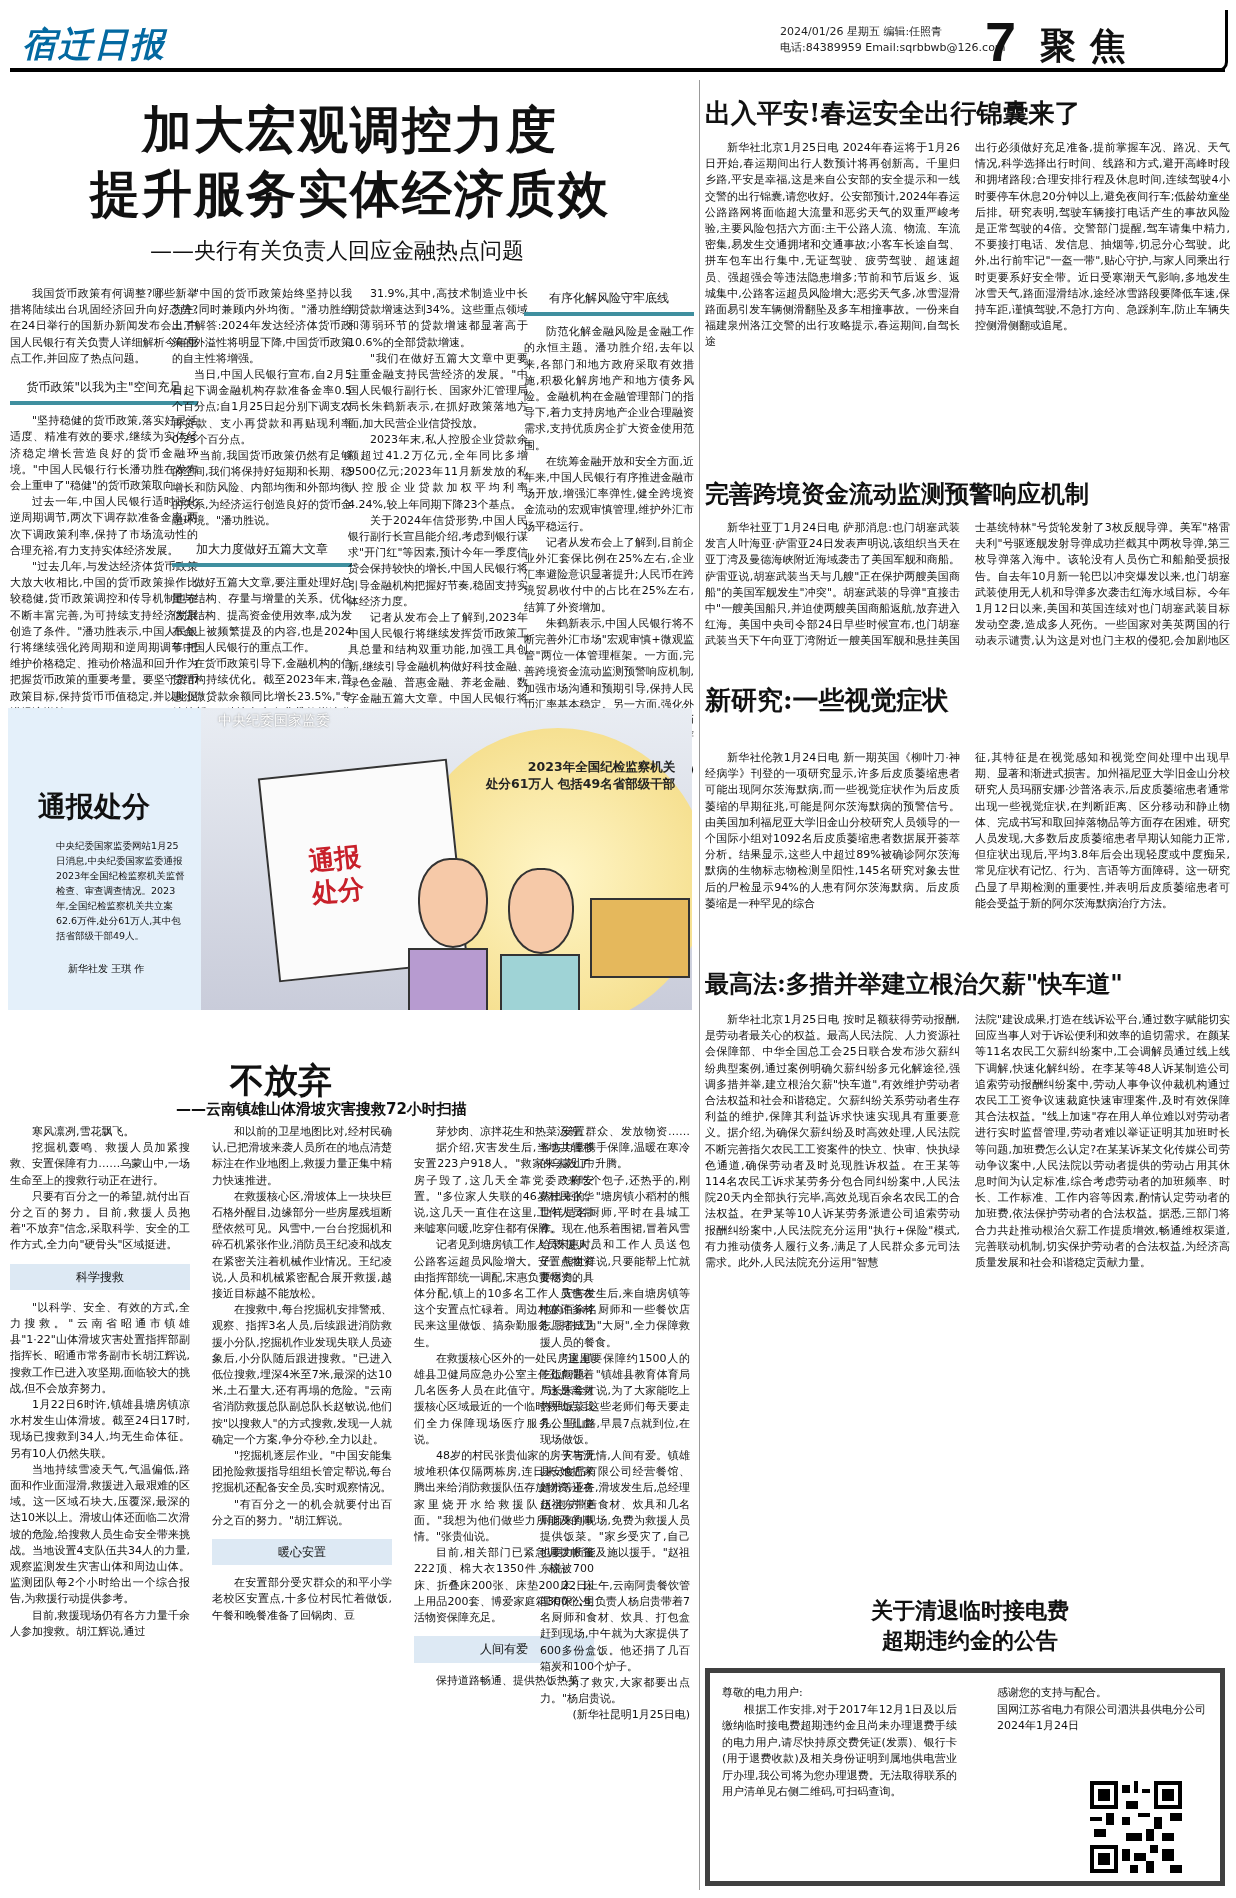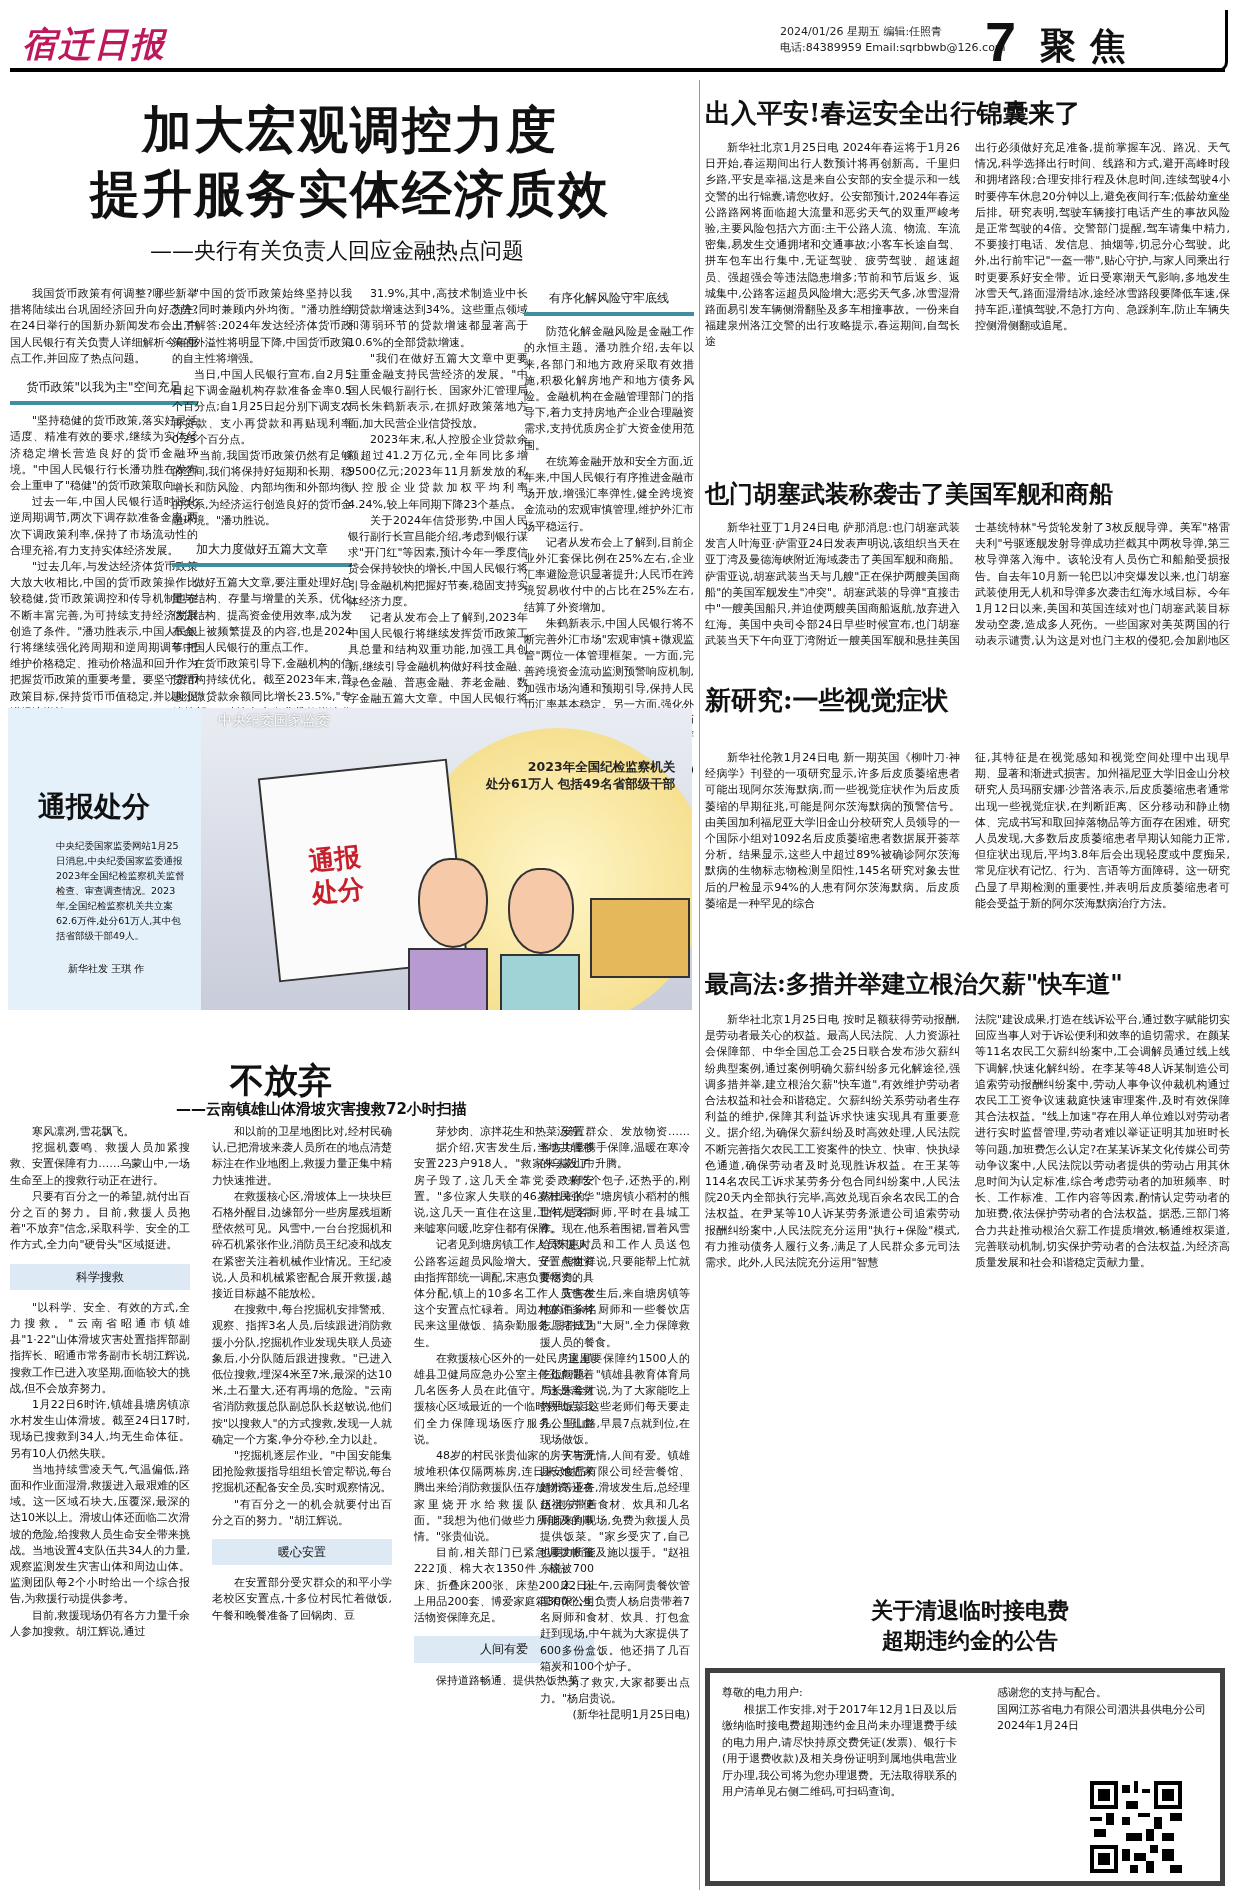--- a/index.html
+++ b/index.html
@@ -1,18 +1,18 @@
 <!DOCTYPE html>
 <html><head>
 <meta charset="utf-8">
 <style>
 *{box-sizing:border-box;margin:0;padding:0}
 body{width:1236px;height:1898px;background:#fff;font-family:"DejaVu Sans","Liberation Sans",sans-serif;color:#111;position:relative;overflow:hidden}
 .abs{position:absolute}
-.logo{left:22px;top:22px;font-family:"DejaVu Serif",serif;font-size:34px;color:#be185d;font-weight:bold;letter-spacing:2px;font-style:italic}
+.logo{left:22px;top:22px;font-family:"DejaVu Serif",serif;font-size:34px;color:#0369a1;font-weight:bold;letter-spacing:2px;font-style:italic}
 .topline{left:10px;top:68px;width:1215px;height:4px;background:#000}
 .hdr-meta{left:780px;top:24px;font-size:11px;text-align:left;line-height:16px;color:#222}
 .page-num{left:985px;top:14px;font-size:56px;font-weight:bold;font-family:"Liberation Sans",sans-serif;line-height:56px}
 .section{left:1040px;top:22px;font-size:36px;font-weight:bold;letter-spacing:14px;font-family:"DejaVu Serif",serif}
 .corner{left:1218px;top:10px;width:10px;height:62px;border-right:3px solid #000;border-bottom:3px solid #000;border-bottom-right-radius:14px}
 .main-title{left:0;top:98px;width:700px;text-align:center;font-size:50px;font-weight:900;line-height:64px;letter-spacing:2px}
 .main-sub{left:150px;top:236px;font-size:22px;}
 .col{font-size:11px;line-height:16.2px;text-align:justify;color:#111}
 .col p{text-indent:2em}
 .subhead{font-size:12px;text-align:center;padding:4px 0 6px;border-bottom:4px solid #3f8f9f;margin:8px 0}
@@ -165,21 +165,21 @@
 </div>
 
 <div class="abs rt-title" style="left:705px;top:96px;width:525px">出入平安!春运安全出行锦囊来了</div>
 <div class="abs col" style="left:705px;top:140px;width:255px;height:310px;overflow:hidden">
     <p>新华社北京1月25日电 2024年春运将于1月26日开始,春运期间出行人数预计将再创新高。千里归乡路,平安是幸福,这是来自公安部的安全提示和一线交警的出行锦囊,请您收好。公安部预计,2024年春运公路路网将面临超大流量和恶劣天气的双重严峻考验,主要风险包括六方面:主干公路人流、物流、车流密集,易发生交通拥堵和交通事故;小客车长途自驾、拼车包车出行集中,无证驾驶、疲劳驾驶、超速超员、强超强会等违法隐患增多;节前和节后返乡、返城集中,公路客运超员风险增大;恶劣天气多,冰雪湿滑路面易引发车辆侧滑翻坠及多车相撞事故。一份来自福建泉州洛江交警的出行攻略提示,春运期间,自驾长途</p>
   </div>
 <div class="abs col" style="left:975px;top:140px;width:255px;height:310px;overflow:hidden">
     <p style="text-indent:0">出行必须做好充足准备,提前掌握车况、路况、天气情况,科学选择出行时间、线路和方式,避开高峰时段和拥堵路段;合理安排行程及休息时间,连续驾驶4小时要停车休息20分钟以上,避免夜间行车;低龄幼童坐后排。研究表明,驾驶车辆接打电话产生的事故风险是正常驾驶的4倍。交警部门提醒,驾车请集中精力,不要接打电话、发信息、抽烟等,切忌分心驾驶。此外,出行前牢记"一盔一带",贴心守护,与家人同乘出行时更要系好安全带。近日受寒潮天气影响,多地发生冰雪天气,路面湿滑结冰,途经冰雪路段要降低车速,保持车距,谨慎驾驶,不急打方向、急踩刹车,防止车辆失控侧滑侧翻或追尾。</p>
   </div>
 
-<div class="abs rt-title" style="left:705px;top:478px;width:525px;font-size:24px">也门胡塞武装称袭击了美国军舰和商船</div>
+<div class="abs rt-title" style="left:705px;top:478px;width:525px;font-size:24px">完善跨境资金流动监测预警响应机制</div>
 <div class="abs col" style="left:705px;top:520px;width:255px;height:130px;overflow:hidden">
     <p>新华社亚丁1月24日电 萨那消息:也门胡塞武装发言人叶海亚·萨雷亚24日发表声明说,该组织当天在亚丁湾及曼德海峡附近海域袭击了美国军舰和商船。萨雷亚说,胡塞武装当天与几艘"正在保护两艘美国商船"的美国军舰发生"冲突"。胡塞武装的导弹"直接击中"一艘美国船只,并迫使两艘美国商船返航,放弃进入红海。美国中央司令部24日早些时候宣布,也门胡塞武装当天下午向亚丁湾附近一艘美国军舰和悬挂美国国旗的"马</p>
   </div>
 <div class="abs col" style="left:975px;top:520px;width:255px;height:130px;overflow:hidden">
     <p style="text-indent:0">士基统特林"号货轮发射了3枚反舰导弹。美军"格雷夫利"号驱逐舰发射导弹成功拦截其中两枚导弹,第三枚导弹落入海中。该轮没有人员伤亡和船舶受损报告。自去年10月新一轮巴以冲突爆发以来,也门胡塞武装使用无人机和导弹多次袭击红海水域目标。今年1月12日以来,美国和英国连续对也门胡塞武装目标发动空袭,造成多人死伤。一些国家对美英两国的行动表示谴责,认为这是对也门主权的侵犯,会加剧地区紧张局势。</p>
   </div>
 
 <div class="abs rt-title" style="left:705px;top:684px;width:525px;line-height:32px">
   <div>新研究:一些视觉症状</div>
 </div>

